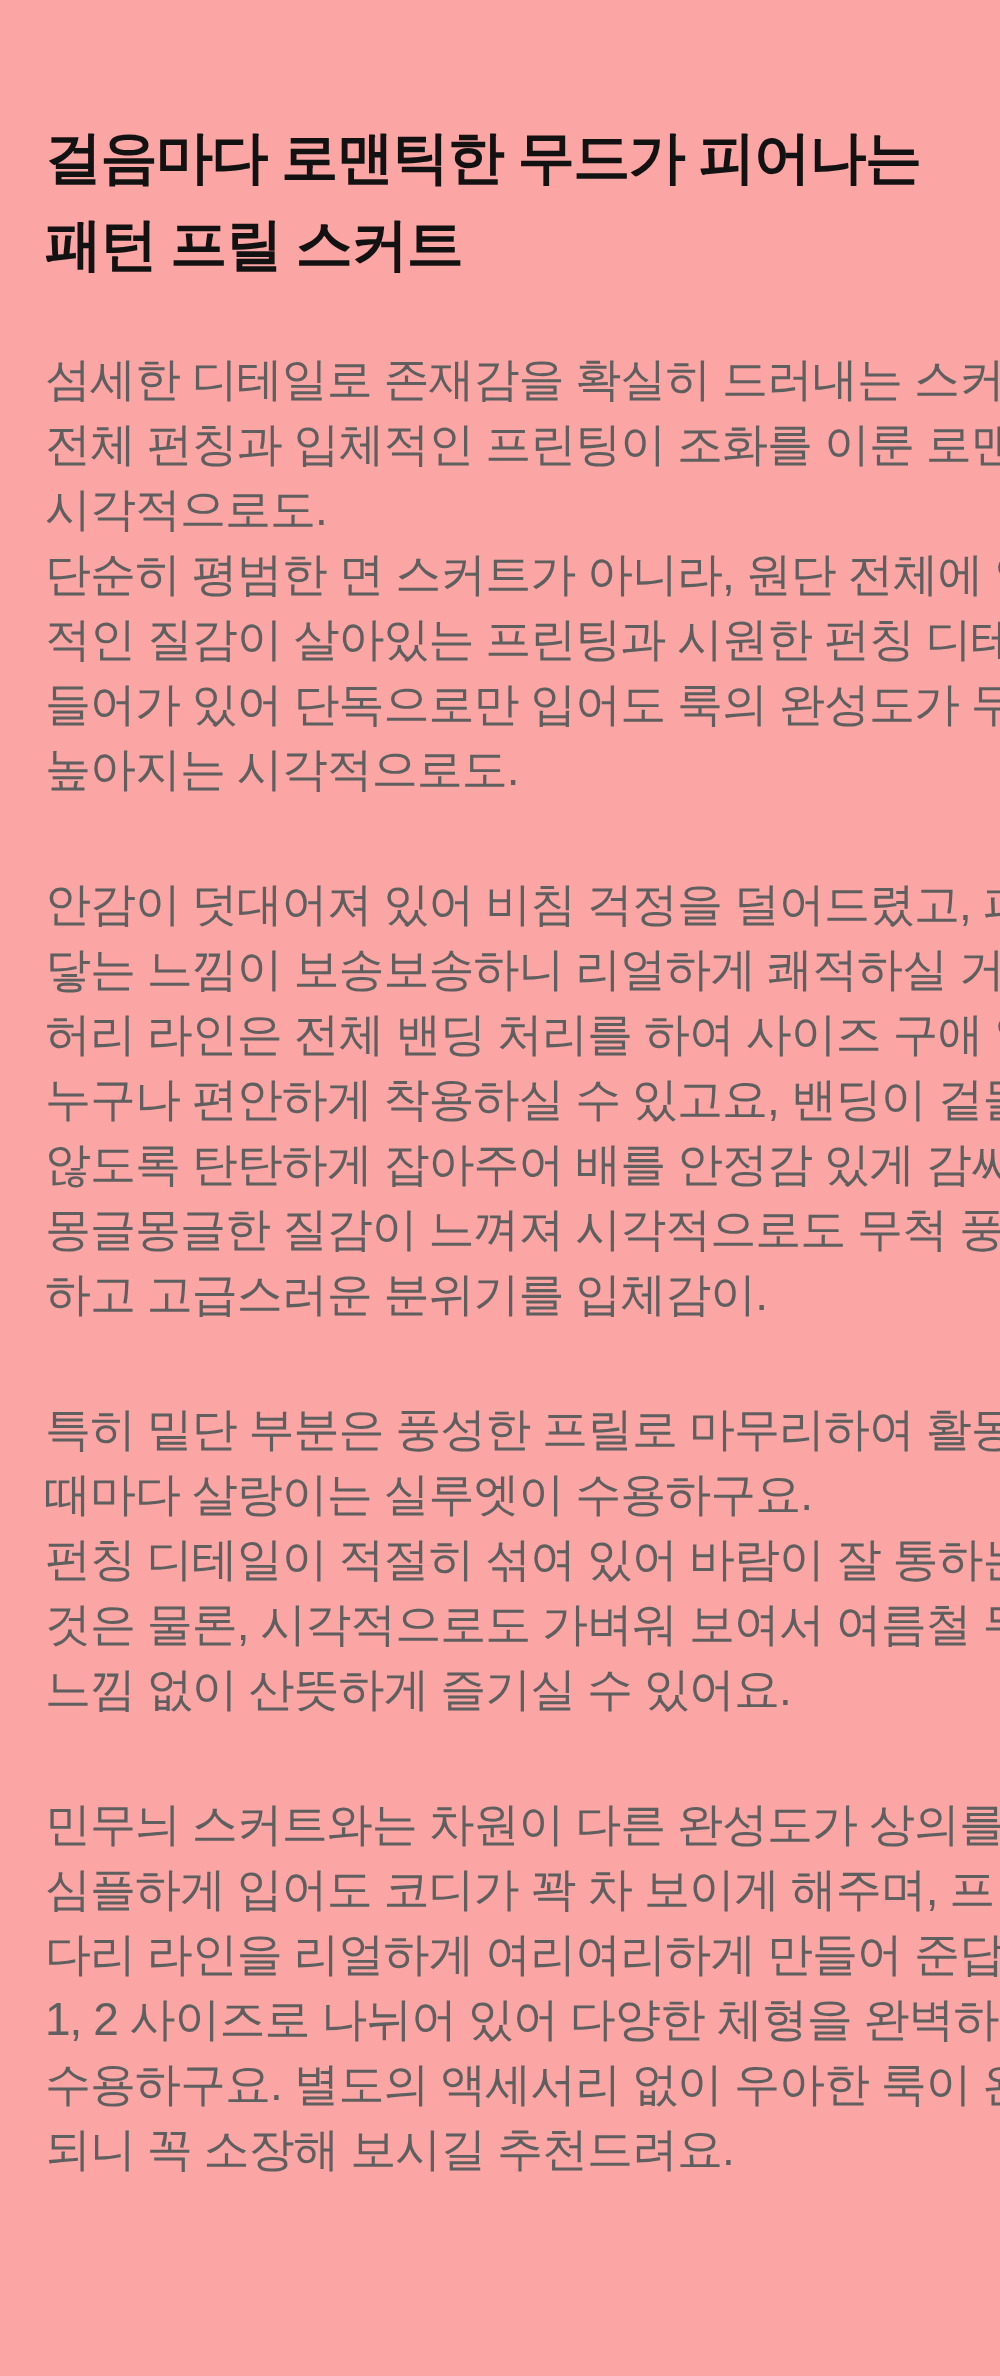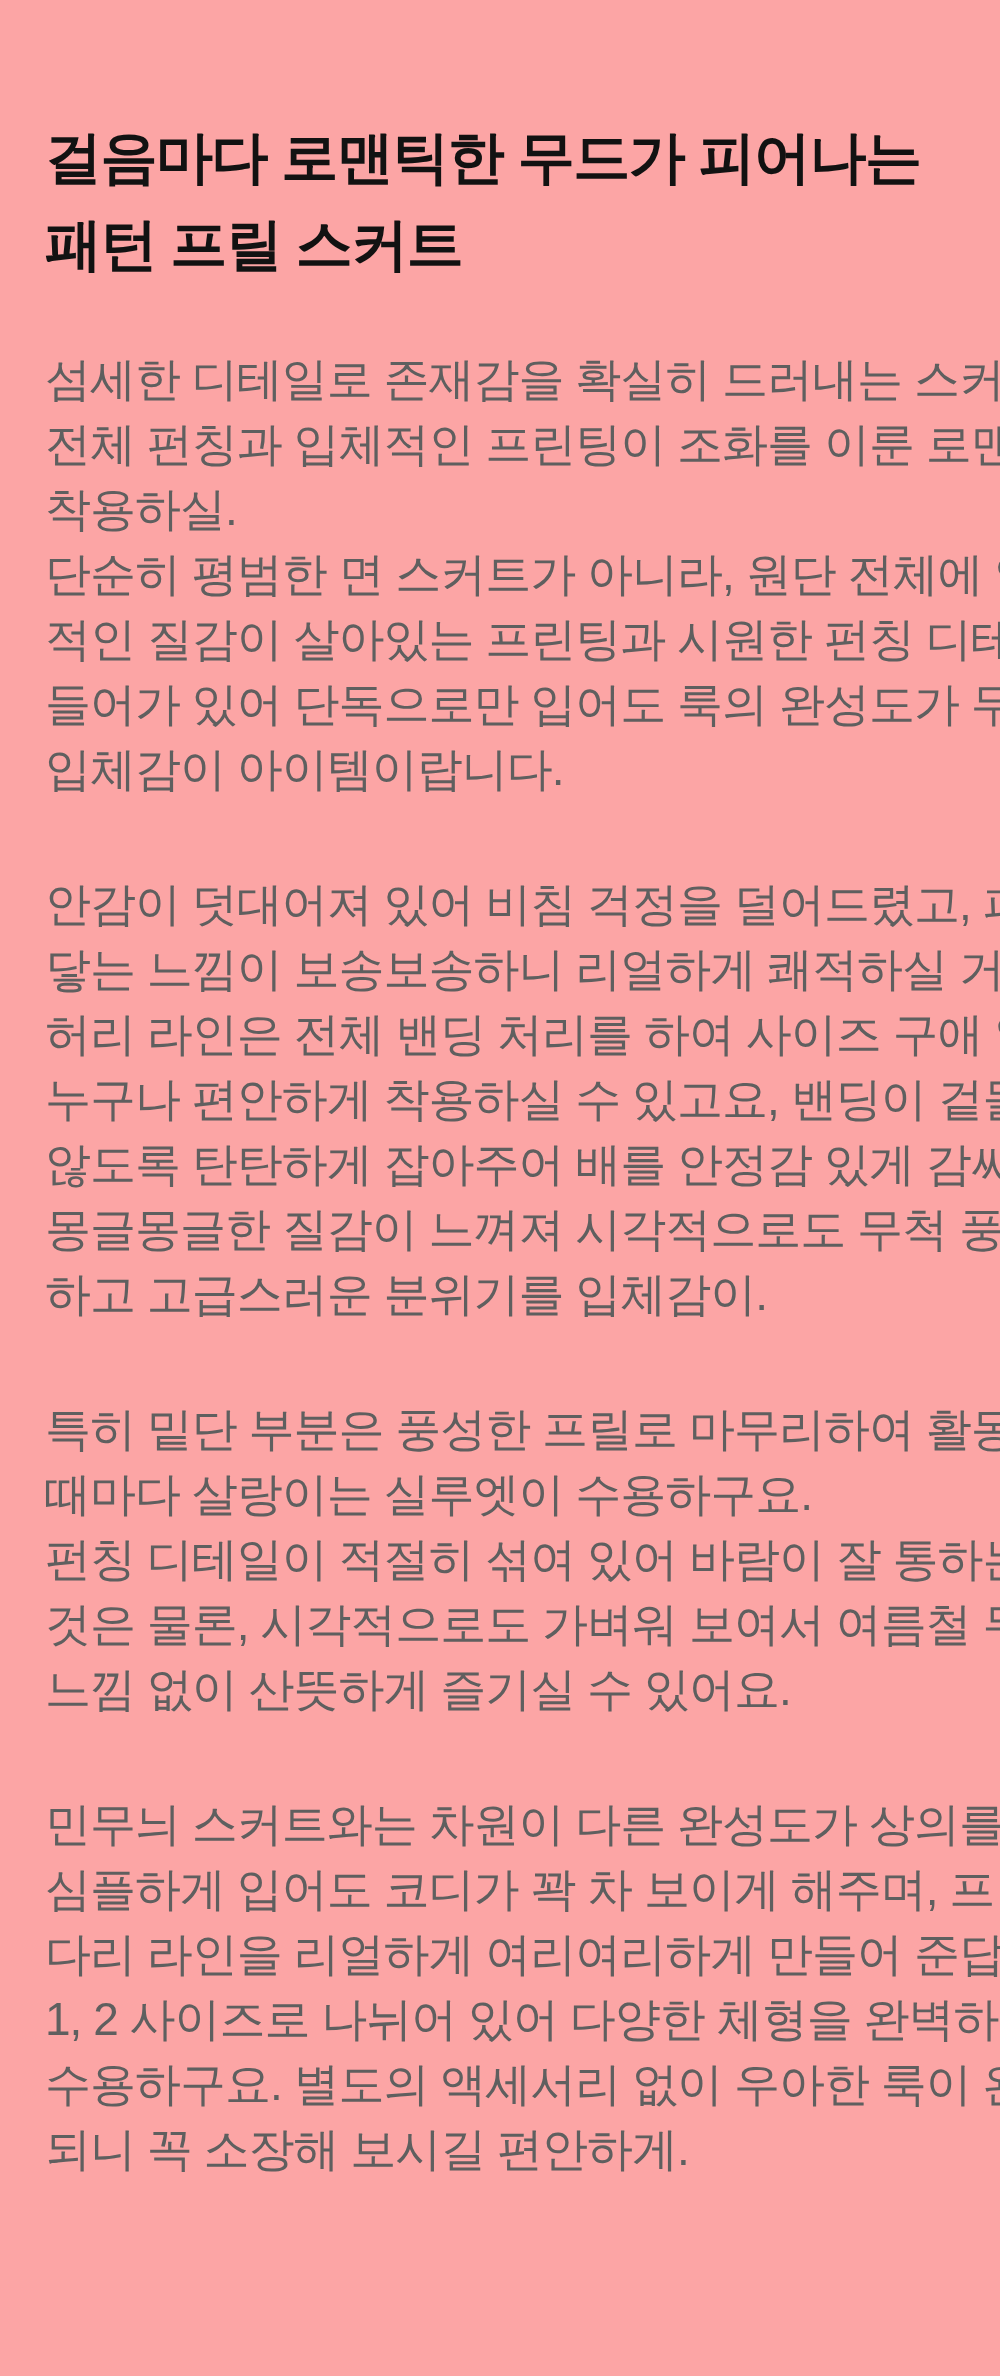--- a/index.html
+++ b/index.html
@@ -47,25 +47,25 @@
 <div class="page">
   <div class="content">
     <h1 class="title">
       <span class="line">걸음마다 로맨틱한 무드가 피어나는</span>
       <span class="line">패턴 프릴 스커트</span>
     </h1>
     <div class="description" id="description">
         <p class="para">
           <span class="line">섬세한 디테일로 존재감을 확실히 드러내는 스커트로,</span>
           <span class="line">전체 펀칭과 입체적인 프린팅이 조화를 이룬 로맨틱한</span>
-          <span class="line">착용하실.</span>
+          <span class="line">시각적으로도.</span>
           <span class="line">단순히 평범한 면 스커트가 아니라, 원단 전체에 입체</span>
           <span class="line">적인 질감이 살아있는 프린팅과 시원한 펀칭 디테일이</span>
           <span class="line">들어가 있어 단독으로만 입어도 룩의 완성도가 무척</span>
-          <span class="line">입체감이 아이템이랍니다.</span>
+          <span class="line">높아지는 시각적으로도.</span>
         </p>
         <p class="para">
           <span class="line">안감이 덧대어져 있어 비침 걱정을 덜어드렸고, 피부에</span>
           <span class="line">닿는 느낌이 보송보송하니 리얼하게 쾌적하실 거구요.</span>
           <span class="line">허리 라인은 전체 밴딩 처리를 하여 사이즈 구애 없이</span>
           <span class="line">누구나 편안하게 착용하실 수 있고요, 밴딩이 겉돌지</span>
           <span class="line">않도록 탄탄하게 잡아주어 배를 안정감 있게 감싸줘요.</span>
           <span class="line">몽글몽글한 질감이 느껴져 시각적으로도 무척 풍성</span>
           <span class="line">하고 고급스러운 분위기를 입체감이.</span>
         </p>
@@ -75,17 +75,17 @@
           <span class="line">펀칭 디테일이 적절히 섞여 있어 바람이 잘 통하는</span>
           <span class="line">것은 물론, 시각적으로도 가벼워 보여서 여름철 무거운</span>
           <span class="line">느낌 없이 산뜻하게 즐기실 수 있어요.</span>
         </p>
         <p class="para">
           <span class="line">민무늬 스커트와는 차원이 다른 완성도가 상의를</span>
           <span class="line">심플하게 입어도 코디가 꽉 차 보이게 해주며, 프릴이</span>
           <span class="line">다리 라인을 리얼하게 여리여리하게 만들어 준답니다.</span>
           <span class="line">1, 2 사이즈로 나뉘어 있어 다양한 체형을 완벽하게</span>
           <span class="line">수용하구요. 별도의 액세서리 없이 우아한 룩이 완성</span>
-          <span class="line">되니 꼭 소장해 보시길 편안하게.</span>
+          <span class="line">되니 꼭 소장해 보시길 추천드려요.</span>
         </p>
       </div>
   </div>
 </div>
 
 </body></html>

